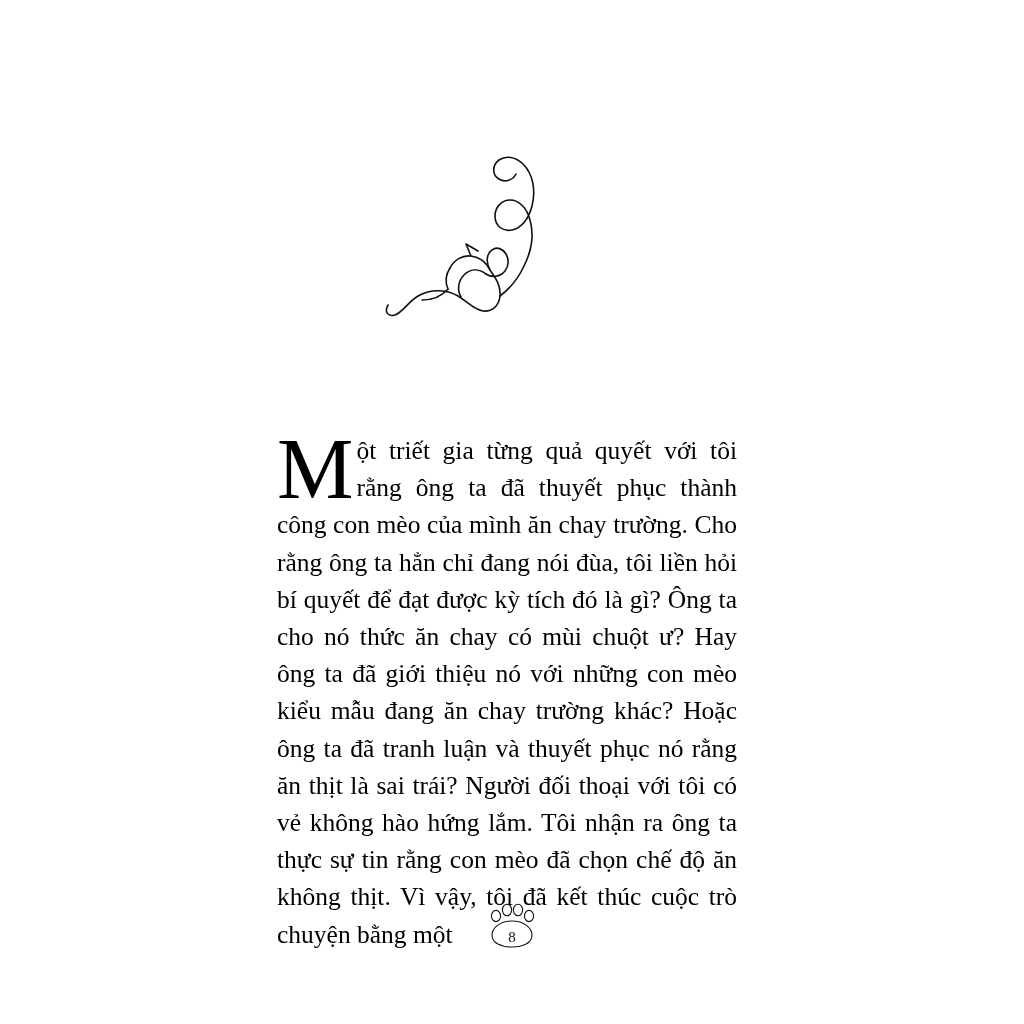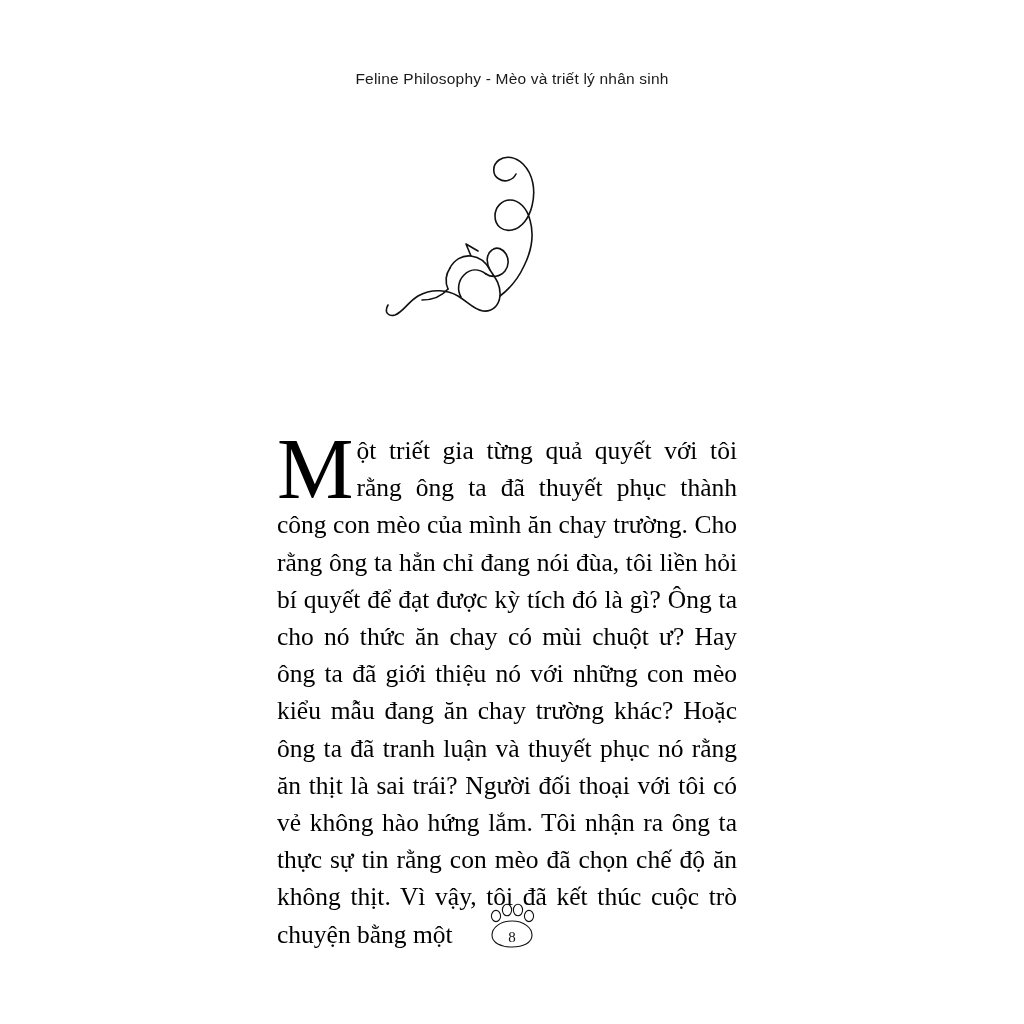--- a/index.html
+++ b/index.html
@@ -95,21 +95,20 @@
     position: absolute;
     left: 0;
     top: 0;
   }
 </style>
 </head>
 <body>
 
 <div class="page">
 
-  <div class="running-head">Feline Philosophy - Mèo và triết lý nhân sinh</div>
 
   <div class="cat-illustration">
     <svg width="260" height="200" viewBox="0 0 260 200" fill="none" xmlns="http://www.w3.org/2000/svg" aria-hidden="true">
       <path d="M6 155 C2 162 6 167 13 165 C21 162 26 152 36 146
                C50 138 66 140 76 146 C86 152 92 160 101 161
                C110 162 117 156 118 146 C119 134 112 126 108 120
                C104 113 104 104 110 100 C115 96 121 99 124 104
                C127 109 127 116 123 121 C118 127 110 128 104 124" stroke="#111111" stroke-width="1.6" stroke-linecap="round" fill="none"></path>
       <path d="M104 124 C96 118 88 119 82 125 C76 131 75 140 79 147" stroke="#111111" stroke-width="1.6" stroke-linecap="round" fill="none"></path>
       <path d="M118 146 C126 140 136 129 142 116 C150 100 152 84 148 70

